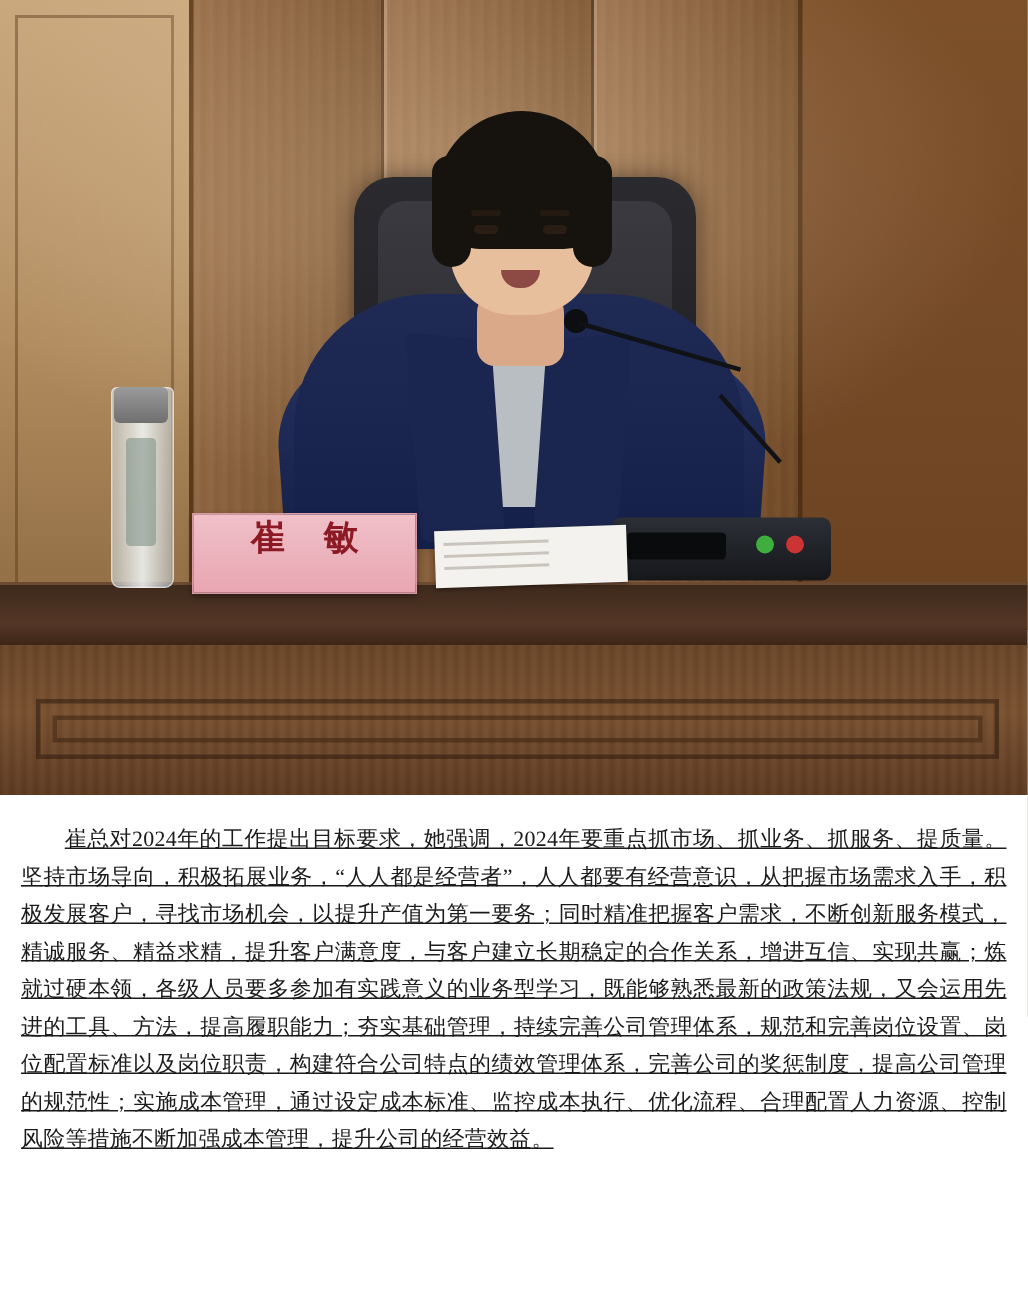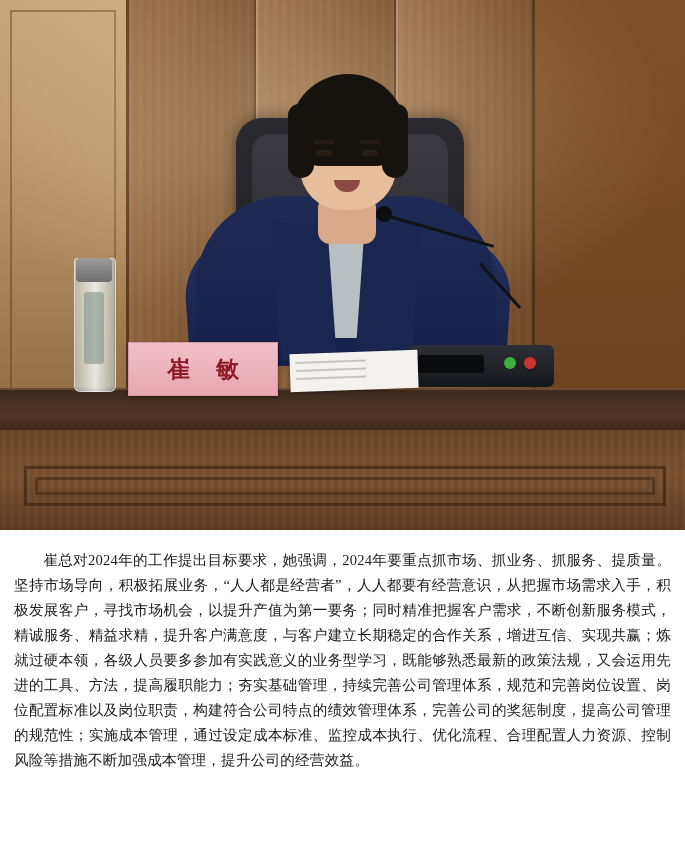--- a/index.html
+++ b/index.html
@@ -307,21 +307,21 @@
   }
 
   
   .nameplate {
     position: absolute;
     left: 128px; top: 342px;
     width: 148px; height: 52px;
     background: linear-gradient(180deg, #f0c0c8 0%, #e8a6b2 100%);
     border: 1px solid #d59aa6;
     display: flex;
-    align-items: center;
+    align-items: flex-start;
     justify-content: center;
     box-shadow: 0 2px 4px rgba(0,0,0,0.35);
   }
   .nameplate span {
     font-family: "Liberation Serif", serif;
     font-size: 23px;
     font-weight: bold;
     letter-spacing: 10px;
     color: #8c1a24;
     padding-left: 10px;
@@ -377,20 +377,21 @@
   }
   .article p {
     margin: 0 0 6px 0;
     font-family: "Liberation Serif", "DejaVu Serif", serif;
     font-size: 14.6px;
     line-height: 25px;
     color: #1b1b1b;
     text-align: justify;
     text-indent: 2em;
     letter-spacing: 0.2px;
+    text-decoration: underline;
   }
 </style>
 </head>
 <body>
 
 <div class="page">
 
   <div class="photo">
     <div class="wall">
       <div class="wall-grain"></div>

